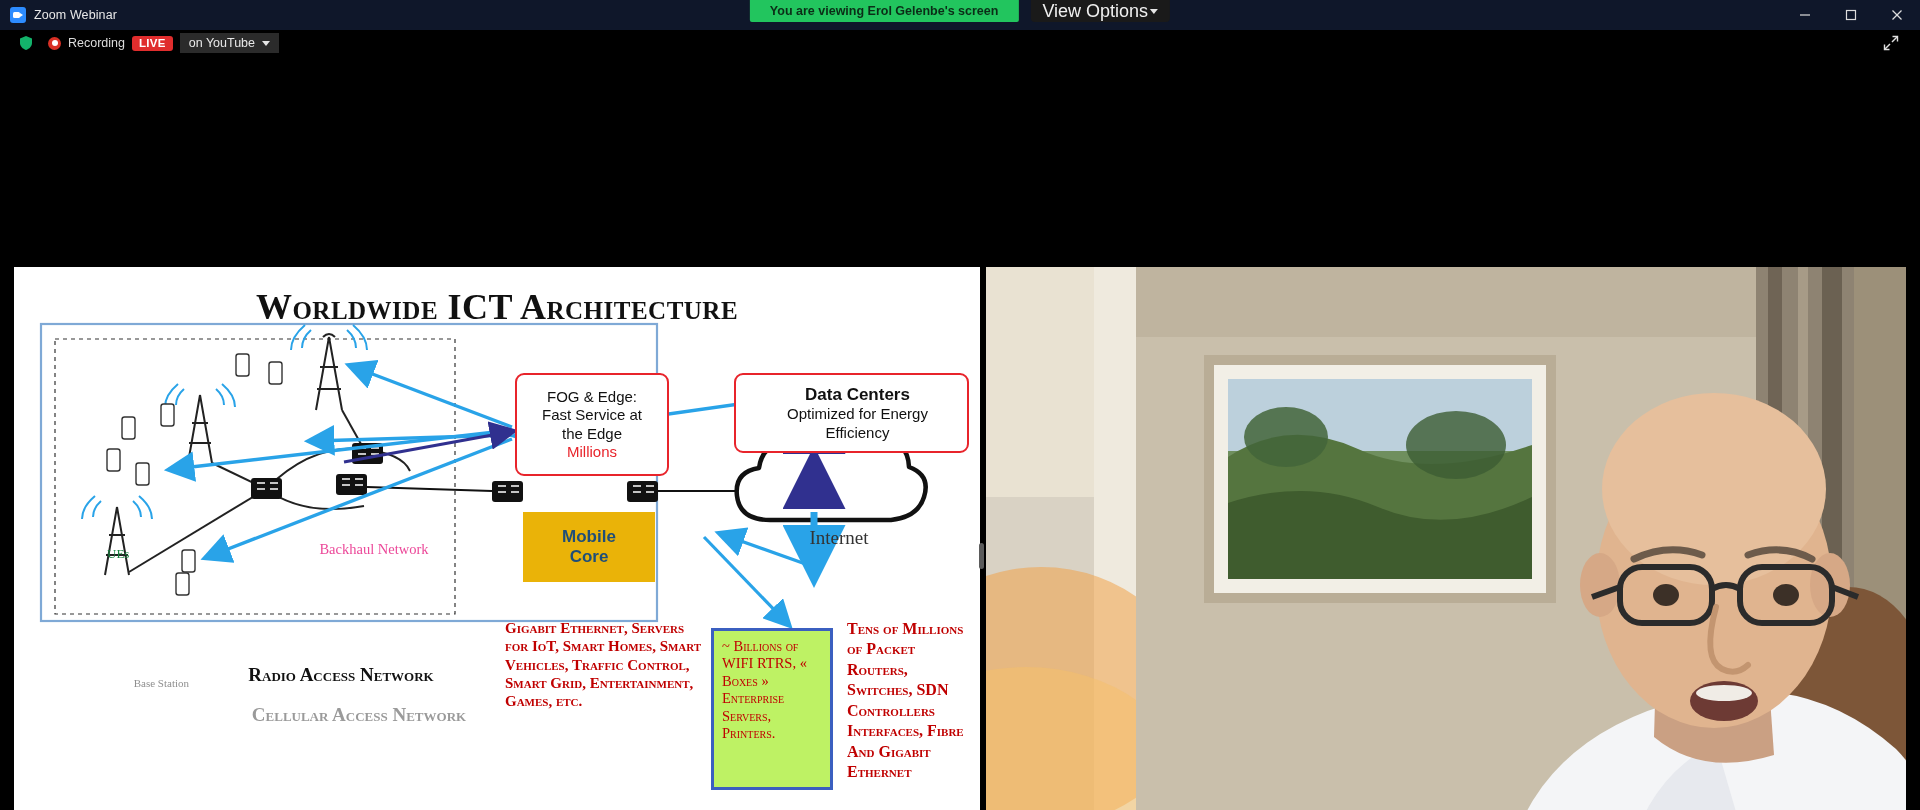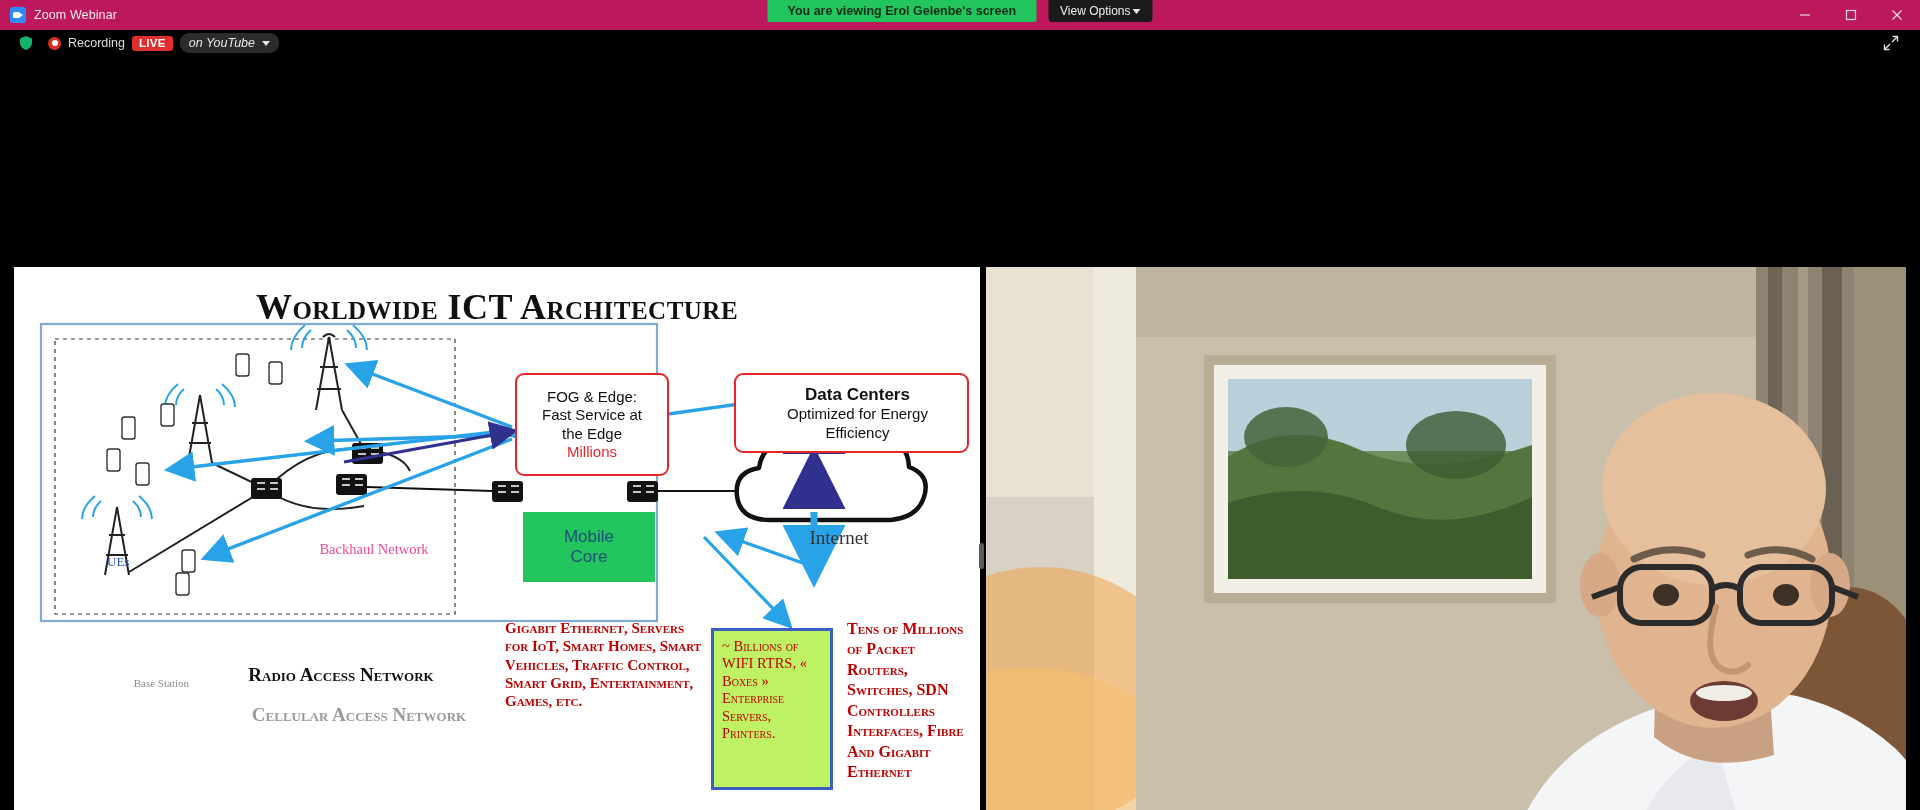--- a/index.html
+++ b/index.html
@@ -7,21 +7,21 @@
     width: 1920px; height: 810px;
     background: #000;
     font-family: "Liberation Sans", sans-serif;
     overflow: hidden;
   }
 
   
   .titlebar {
     position: absolute; top: 0; left: 0;
     width: 1920px; height: 30px;
-    background: #be185d;
+    background: #0f172a;
     display: flex; align-items: center;
   }
   .tb-left { display: flex; align-items: center; gap: 8px; padding-left: 10px; width: 420px; }
   .zoom-logo {
     width: 16px; height: 16px; border-radius: 3px;
     background: #2d8cff; position: relative;
   }
   .zoom-logo::after {
     content: ""; position: absolute; left: 3px; top: 5px;
     width: 7px; height: 6px; border-radius: 1.5px; background: #fff;
@@ -40,21 +40,21 @@
     top: 0px; height: 22px; display: flex; align-items: stretch;
   }
   .viewing-banner {
     background: #22c55e; color: #0b2d17;
     font-size: 12.5px; font-weight: bold;
     display: flex; align-items: center; padding: 0 20px;
     border-radius: 0 0 2px 2px;
   }
   .view-options {
     background: #1a1a1a; color: #f0f0f0;
-    font-size: 12px;
+    font-size: 18px;
     display: flex; align-items: center; gap: 2px;
     padding: 1px 12px; margin-left: 12px;
     border-radius: 0 0 4px 4px;
     cursor: pointer;
   }
   .caret-down {
     width: 0; height: 0;
     border-left: 4px solid transparent;
     border-right: 4px solid transparent;
     border-top: 5px solid #e6e6e6;
@@ -91,21 +91,21 @@
     content: ""; position: absolute; left: 3.5px; top: 3.5px;
     width: 6px; height: 6px; border-radius: 50%; background: #fff;
   }
   .live-pill {
     background: #e02d2d; color: #fff; font-size: 11.5px; font-weight: bold;
     padding: 1.5px 7px; border-radius: 3px; letter-spacing: .3px;
   }
   .on-youtube {
     display: flex; align-items: center; gap: 7px;
     background: #2b2b2b; color: #e9e9e9; font-size: 12.5px;
-    padding: 3px 9px; border-radius: 9px; cursor: pointer; font-style: italic;
+    padding: 3px 9px; border-radius: 0; cursor: pointer;
   }
   .expand-icon {
     position: absolute; right: 20px; top: 4px;
     width: 18px; height: 18px; cursor: pointer;
   }
 
   
   .share-area {
     position: absolute; top: 56px; left: 0;
     width: 1724px; height: 754px;
@@ -150,22 +150,22 @@
   .fog-box .millions { color: #e8242b; }
   .dc-box {
     left: 720px; top: 106px; width: 235px; height: 80px;
     border: 2.5px solid #e8242b; border-radius: 9px; background: #fff;
     color: #111; line-height: 1.25; padding-left: 12px;
   }
   .dc-box .t1 { font-size: 17px; font-weight: bold; }
   .dc-box .t2 { font-size: 15px; }
   .mc-box {
     left: 509px; top: 245px; width: 132px; height: 70px;
-    background: #22c55e; border: none;
-    color: #1f4e79; font-weight: normal; font-size: 17px; line-height: 1.15;
+    background: #eab308; border: none;
+    color: #1f4e79; font-weight: bold; font-size: 17px; line-height: 1.15;
   }
   .wifi-box {
     left: 697px; top: 361px; width: 122px; height: 162px;
     border: 3px solid #3b5fc0; background: #bef264;
     align-items: flex-start; justify-content: flex-start;
     padding: 7px 6px 0 8px;
     font-family: "Liberation Serif", serif;
     font-variant: small-caps;
     color: #c00000; font-size: 14.5px; line-height: 1.2; text-align: left;
   }
@@ -203,21 +203,21 @@
   }
   .lbl-backhaul {
     left: 270px; top: 274px; width: 180px; text-align: center;
     font-size: 14.5px; color: #ec4899;
   }
   .lbl-base {
     left: 55px; top: 410px; width: 120px; text-align: right;
     font-size: 11px; color: #8f8f8f;
   }
   .lbl-ues {
-    left: 93px; top: 287px; font-size: 13px; color: #1d4ed8;
+    left: 93px; top: 279px; font-size: 13px; color: #15803d;
   }
   .lbl-internet {
     left: 750px; top: 260px; width: 150px; text-align: center;
     font-size: 19px; color: #333; font-family: "Liberation Serif", serif;
   }
 
   
   .video-panel {
     position: absolute; left: 986px; top: 211px;
     width: 920px; height: 600px;

